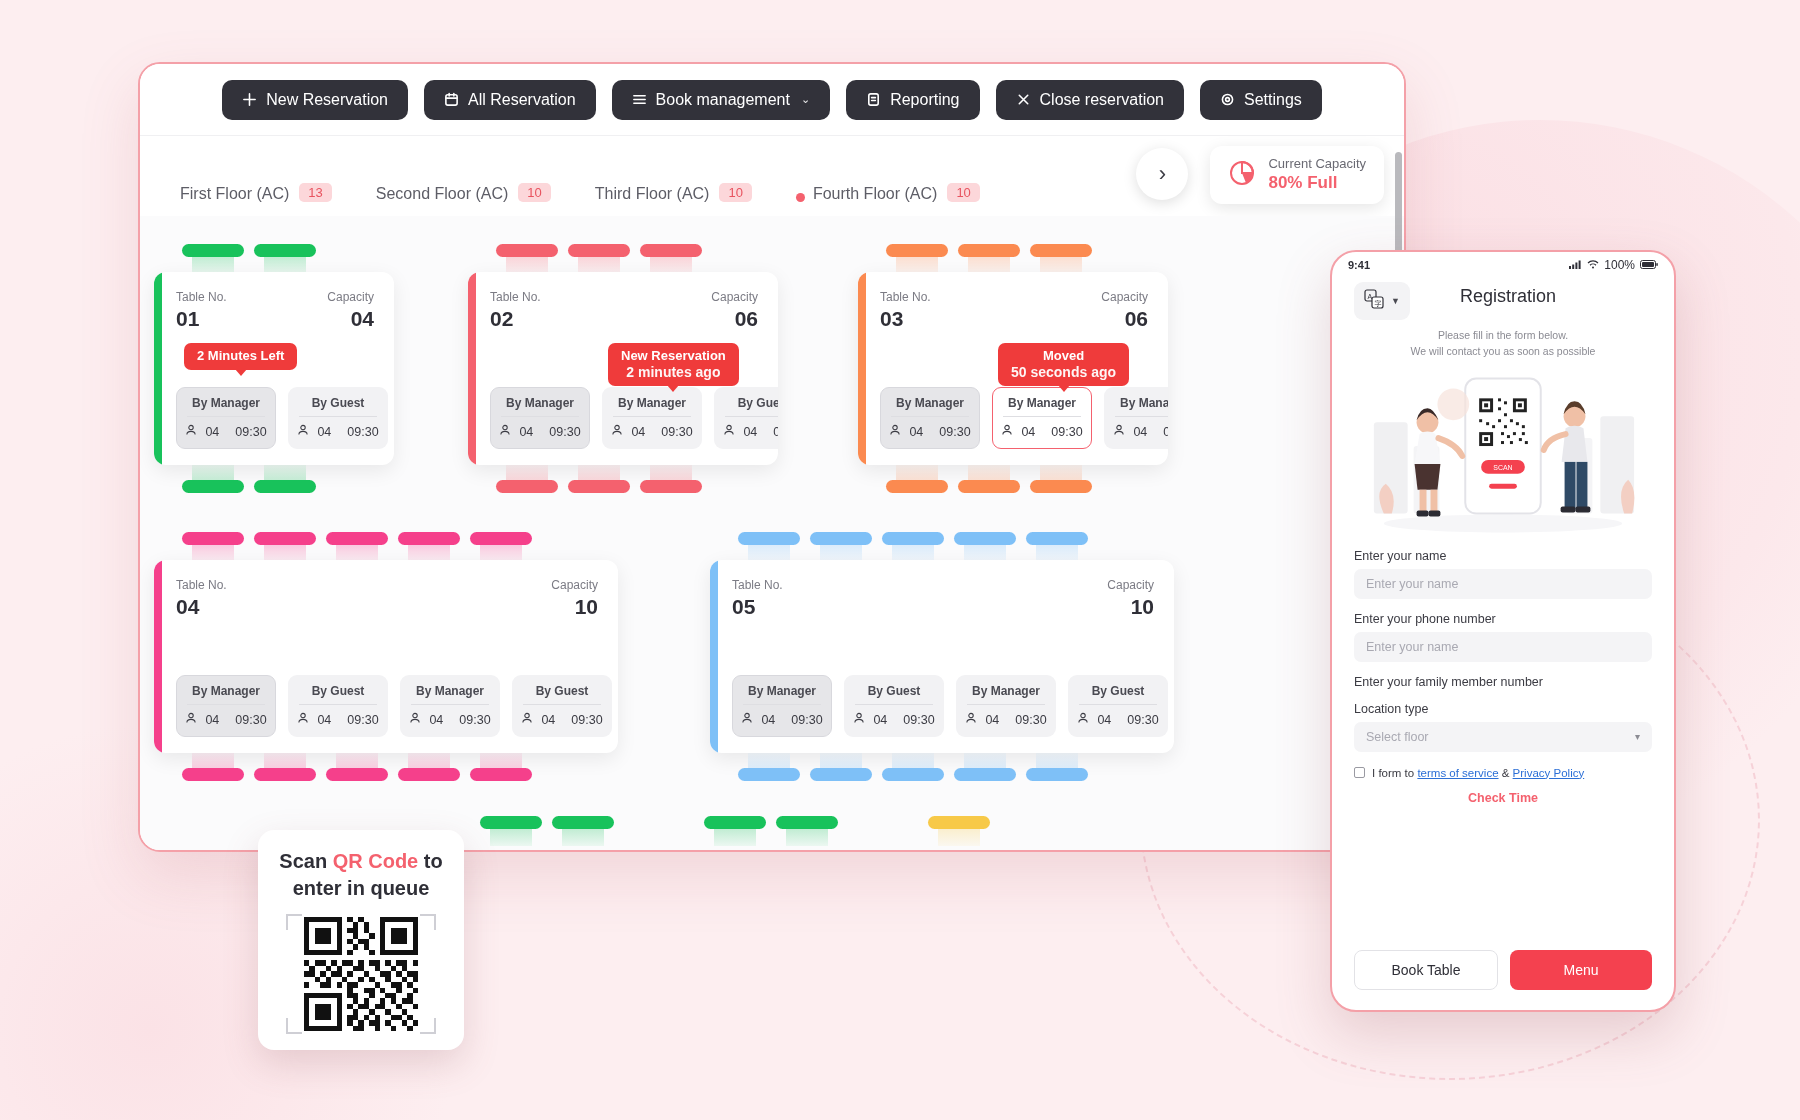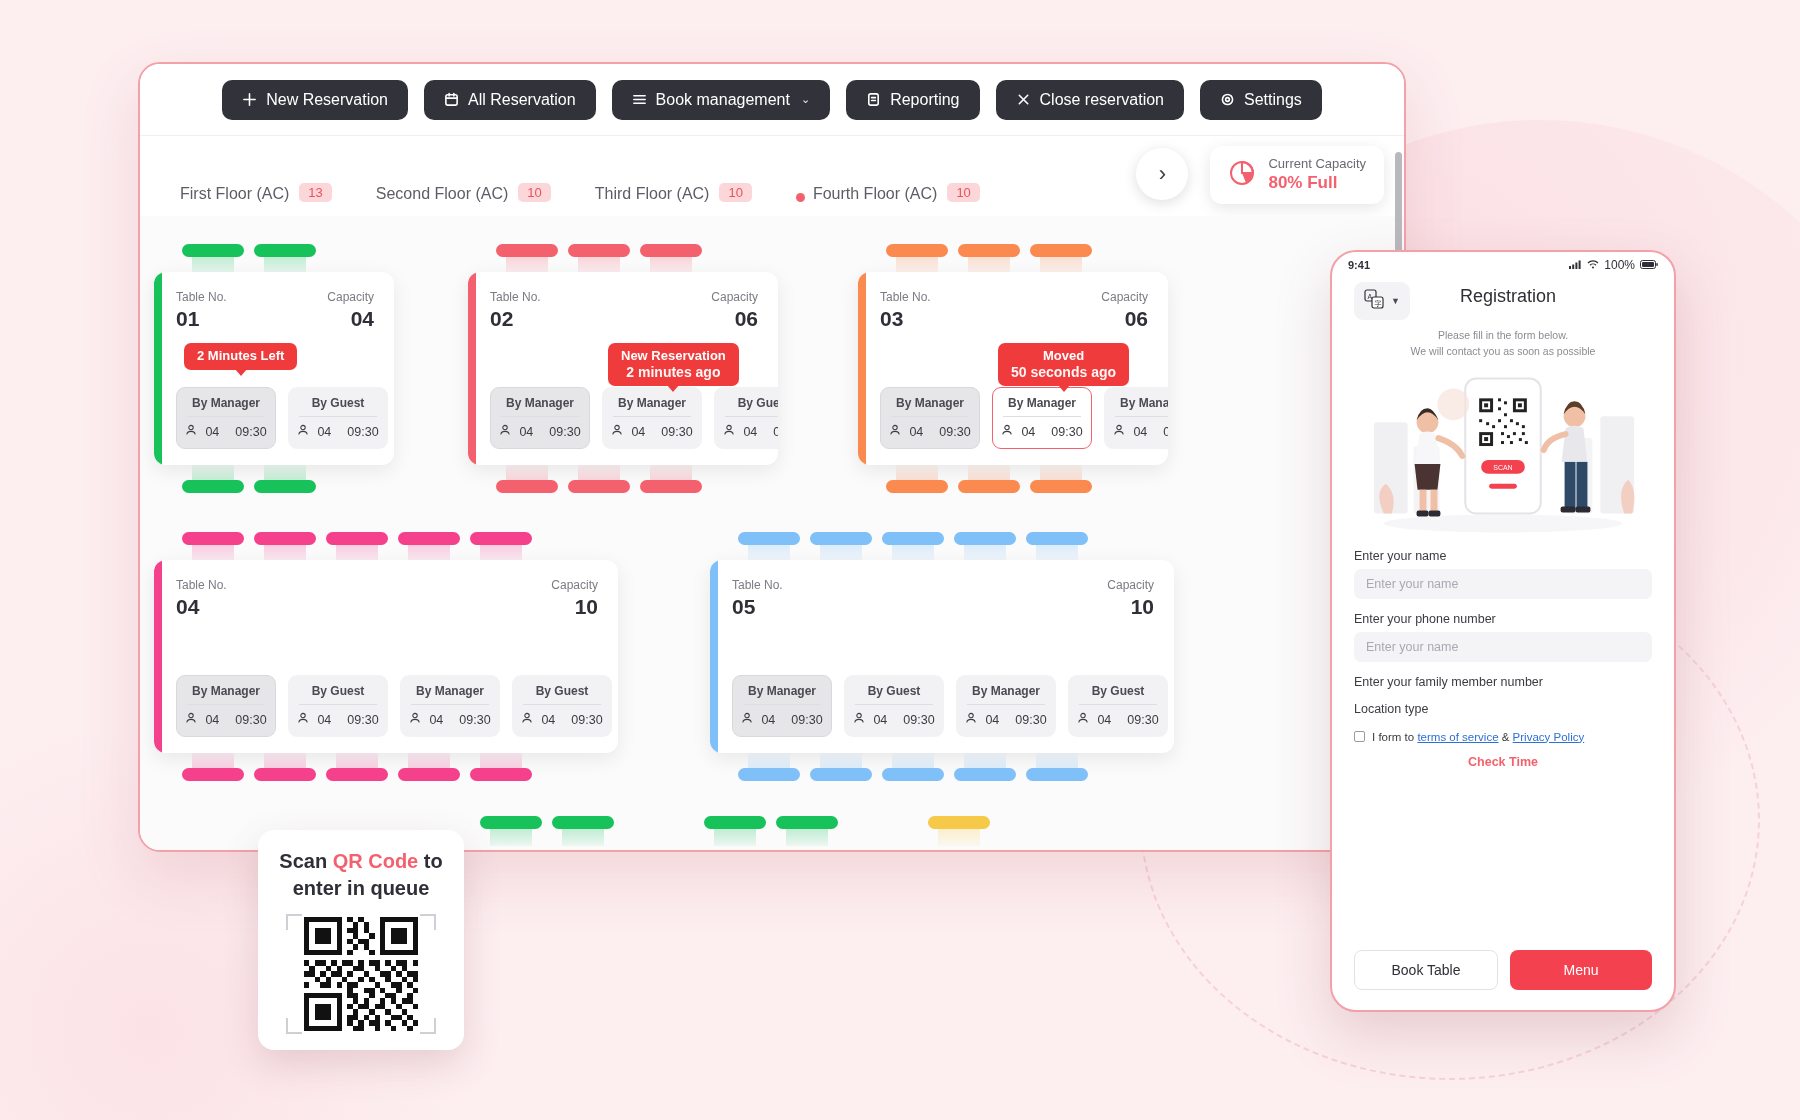--- a/index.html
+++ b/index.html
@@ -1153,20 +1153,24 @@
      <div class="field-input">
        <span>Enter your name</span>
 
      </div>
         </div>
         <div>
           <div class="field-label">Enter your family member number</div>
         </div>
         <div>
           <div class="field-label">Location type</div>
+     <div class="field-input">
+       <span>Select floor</span>
+       <span class="caret">▾</span>
+     </div>
         </div>
       </div>
 
     <div class="agree-row">
       <span class="agree-box"></span>
       <span>
         <span>I form to </span><a href="#">terms of service</a><span> &amp; </span><a href="#">Privacy Policy</a>
       </span>
     </div>
     <div class="check-time">Check Time</div>

